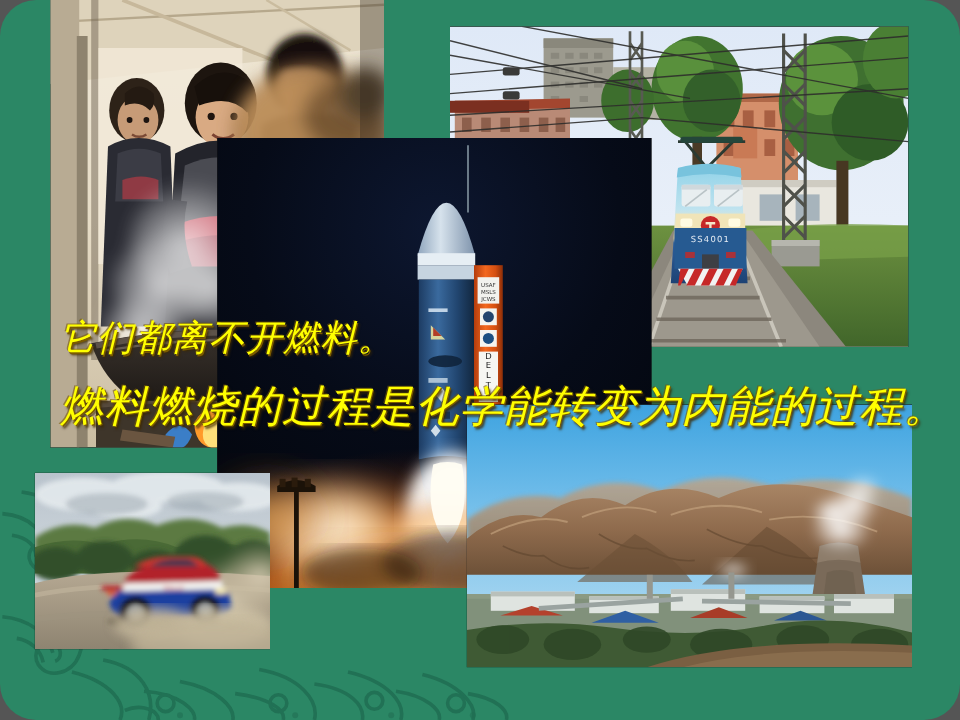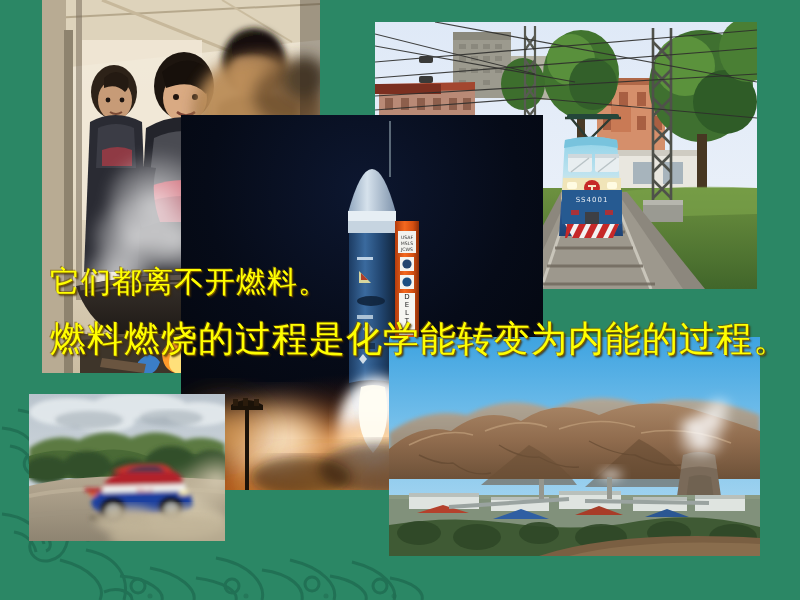--- a/index.html
+++ b/index.html
@@ -7,20 +7,21 @@
     padding: 0;
     background: #555;
   }
   #slide {
     position: relative;
     width: 800px;
     height: 600px;
     overflow: hidden;
     background: #2b8765;
     font-family: "Liberation Serif", "DejaVu Serif", serif;
+    border-radius: 30px;
   }
 
   
   .ornament {
     position: absolute;
     left: 0;
     bottom: 0;
     width: 430px;
     height: 200px;
     pointer-events: none;
@@ -34,20 +35,21 @@
     background: #111;
   }
   .photo > svg { display: block; width: 100%; height: 100%; }
 
   
   .caption-layer {
     position: absolute;
     left: 0; top: 0;
     width: 800px; height: 544px;
     pointer-events: none;
+    font-style: italic;
   }
   .caption {
     position: absolute;
     color: #ffff00;
     font-family: "DejaVu Serif", "Liberation Serif", serif;
     font-weight: 400;
     white-space: nowrap;
     letter-spacing: 1px;
     text-shadow:
        1px  1px 0 #7a5a00,

